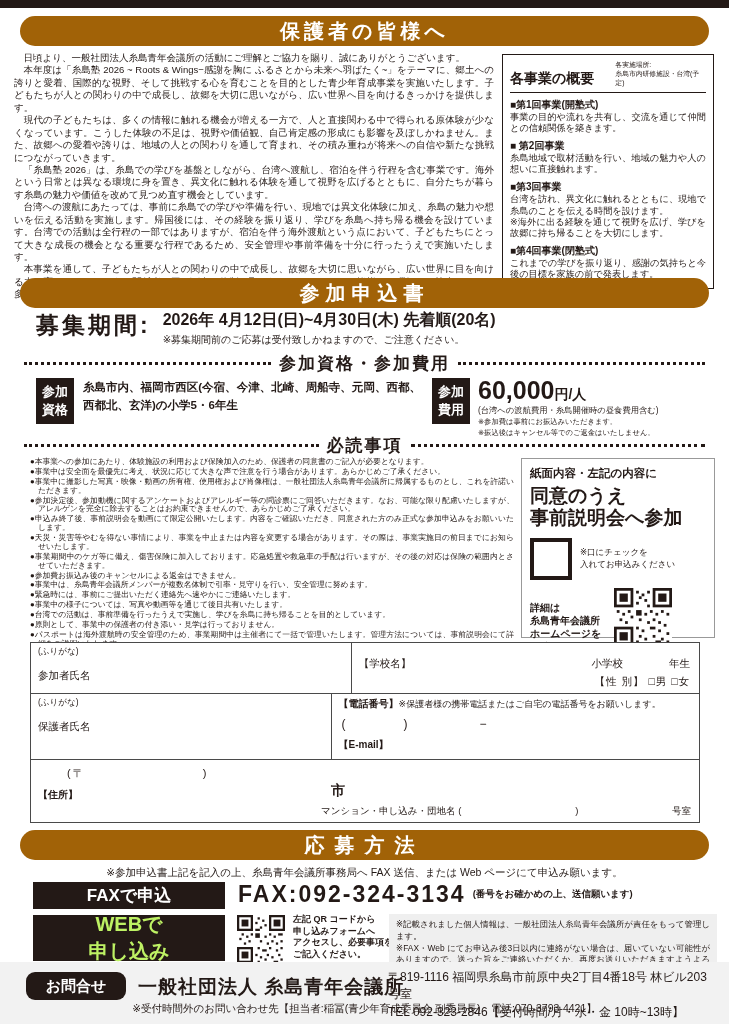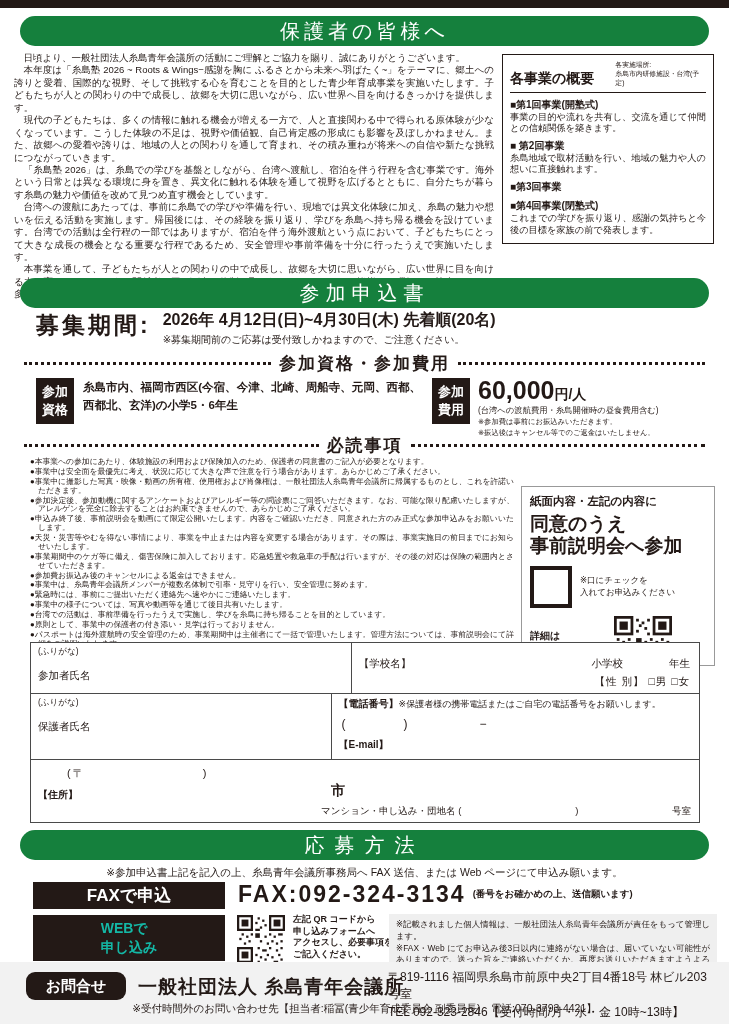--- a/index.html
+++ b/index.html
@@ -1,20 +1,20 @@
 <!DOCTYPE html>
 <html><head>
 <meta charset="utf-8">
 <style>
   html,body{margin:0;padding:0;background:#fff;}
   .page{position:relative;width:729px;height:1024px;background:#fff;overflow:hidden;
         font-family:"Liberation Sans","DejaVu Sans",sans-serif;color:#231916;}
   .topbar{position:absolute;left:0;top:0;width:729px;height:8px;background:#231916;}
-  .band{position:absolute;left:20px;width:689px;height:30px;background:#15803d;border-radius:15px;
-        color:#fff;font-weight:normal;font-size:20px;display:flex;align-items:center;justify-content:center;}
+  .band{position:absolute;left:20px;width:689px;height:30px;background:#a16207;border-radius:15px;
+        color:#fff;font-weight:bold;font-size:20px;display:flex;align-items:center;justify-content:center;}
   .band.h1{top:16px;letter-spacing:4px;}
   .band.h2{top:278px;letter-spacing:6px;}
   .band.h3{top:830px;letter-spacing:10px;}
   
   .intro{position:absolute;left:14px;top:52px;width:480px;font-size:9.5px;line-height:1.31;text-align:justify;}
   .intro p{margin:0;}
   .overview{position:absolute;left:502px;top:54px;width:212px;border:1.5px solid #231916;box-sizing:border-box;
             padding:5px 7px 7px 7px;background:#fff;}
   .ov-head{display:flex;align-items:flex-end;gap:21px;border-bottom:1.5px solid #231916;padding-bottom:4px;}
   .ov-title{font-weight:bold;font-size:14px;white-space:nowrap;}
@@ -40,21 +40,21 @@
   .qual-text{font-size:11.5px;font-weight:bold;line-height:1.55;padding-top:1px;text-align:justify;}
   .fee{position:absolute;left:432px;top:378px;display:flex;gap:8px;}
   .fee-amount{font-size:25px;font-weight:bold;line-height:1;}
   .fee-unit{font-size:14px;font-weight:bold;}
   .fee-detail{font-size:8.3px;margin-top:1px;}
   .fee-note{font-size:7.3px;line-height:1.35;margin-top:1px;}
   
   .must{position:absolute;left:30px;top:458px;width:484px;font-size:7.8px;line-height:1.14;text-align:justify;}
   .must div{padding-left:8px;text-indent:-8px;margin-bottom:1px;}
   .consent{position:absolute;left:521px;top:458px;width:194px;height:180px;border:1px solid #999;
-           box-sizing:border-box;padding:7px 8px;margin-top:28px;}
+           box-sizing:border-box;padding:7px 8px;}
   .c-pre{font-weight:bold;font-size:11.5px;}
   .c-main{font-weight:bold;font-size:19px;line-height:1.18;margin-top:4px;}
   .c-check-row{display:flex;gap:8px;margin-top:8px;align-items:center;}
   .c-box{width:34px;height:34px;border:4px solid #231916;background:#fff;flex:none;}
   .c-note{font-size:8.5px;line-height:1.35;white-space:pre-line;}
   .c-detail-row{display:flex;gap:8px;margin-top:8px;align-items:flex-start;}
   .c-detail{font-size:10px;font-weight:bold;line-height:1.3;white-space:pre-line;}
   .c-url{font-size:8px;font-weight:normal;display:block;margin-top:2px;color:#231916;text-decoration:none;}
   .qr{flex:none;}
   
@@ -79,23 +79,23 @@
   .city{position:absolute;left:300px;top:22px;font-size:14px;font-weight:bold;}
   .apartment{position:absolute;left:290px;bottom:4px;font-size:9.5px;}
   .room{position:absolute;right:8px;bottom:4px;font-size:9.5px;}
   
   .apply-note{position:absolute;left:0;top:866px;width:729px;text-align:center;font-size:10.5px;}
   .fax-tag{position:absolute;left:33px;top:882px;width:192px;height:27px;background:#231916;color:#fff;
            font-weight:bold;font-size:17px;display:flex;align-items:center;justify-content:center;}
   .fax-line{position:absolute;left:238px;top:881px;display:flex;align-items:center;gap:7px;}
   .fax-number{font-size:23px;font-weight:bold;letter-spacing:2px;}
   .fax-note{font-size:9.5px;font-weight:bold;}
-  .web-tag{position:absolute;left:33px;top:915px;width:192px;height:46px;background:#231916;color:#14b8a6;
-           font-weight:bold;font-size:14px;line-height:1.35;display:flex;align-items:center;justify-content:center;
-           text-align:left;white-space:pre-line;}
+  .web-tag{position:absolute;left:33px;top:915px;width:192px;height:46px;background:#231916;color:#bef264;
+           font-weight:bold;font-size:20px;line-height:1.35;display:flex;align-items:center;justify-content:center;
+           text-align:center;white-space:pre-line;}
   .web-qr{position:absolute;left:237px;top:915px;}
   .web-instr{position:absolute;left:293px;top:914px;font-size:9px;font-weight:bold;line-height:1.3;white-space:pre-line;}
   .privacy{position:absolute;left:389px;top:914px;width:328px;background:#efefef;box-sizing:border-box;
            padding:5px 7px;font-size:8.4px;line-height:1.4;text-align:justify;}
   .privacy p{margin:0;}
   
   .contact-band{position:absolute;left:0;top:962px;width:729px;height:62px;background:#f2f2f2;}
   .contact-badge{position:absolute;left:26px;top:972px;width:100px;height:28px;background:#231916;border-radius:9px;
                  color:#fff;font-weight:bold;font-size:15px;display:flex;align-items:center;justify-content:center;}
   .contact-org{position:absolute;left:138px;top:974px;font-size:19px;font-weight:bold;letter-spacing:1px;white-space:nowrap;}
@@ -130,20 +130,22 @@
     <div class="ov-item">
       <div class="ov-item-title">■第1回事業(開塾式)</div>
       <div class="ov-item-body">事業の目的や流れを共有し、交流を通じて仲間との信頼関係を築きます。</div>
     </div>
     <div class="ov-item">
       <div class="ov-item-title">■ 第2回事業</div>
       <div class="ov-item-body">糸島地域で取材活動を行い、地域の魅力や人の想いに直接触れます。</div>
     </div>
     <div class="ov-item">
       <div class="ov-item-title">■第3回事業</div>
+      <div class="ov-item-body" style="white-space:pre-line">台湾を訪れ、異文化に触れるとともに、現地で糸島のことを伝える時間を設けます。
+※海外に出る経験を通じて視野を広げ、学びを故郷に持ち帰ることを大切にします。</div>
     </div>
     <div class="ov-item">
       <div class="ov-item-title">■第4回事業(閉塾式)</div>
       <div class="ov-item-body">これまでの学びを振り返り、感謝の気持ちと今後の目標を家族の前で発表します。</div>
     </div>
   </div>
 
   <div class="band h2">
     <span>参加申込書</span>
   </div>

